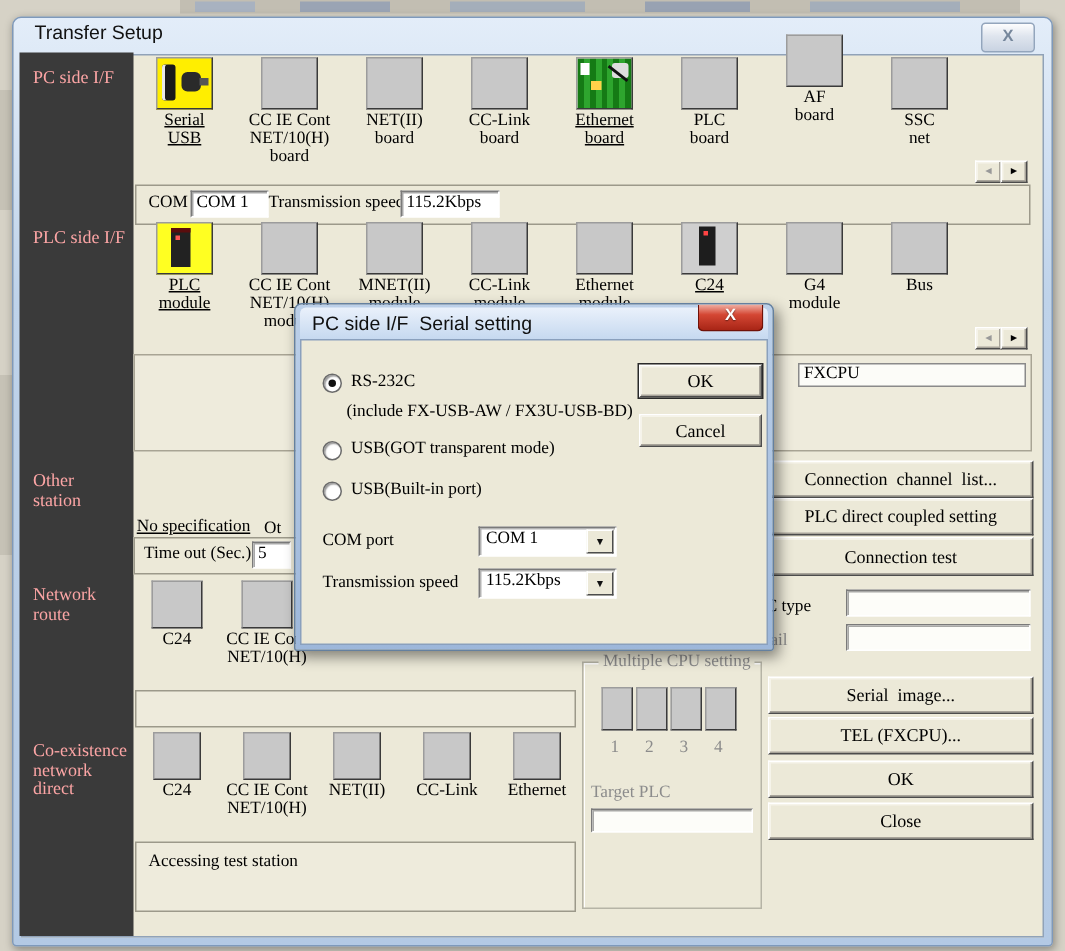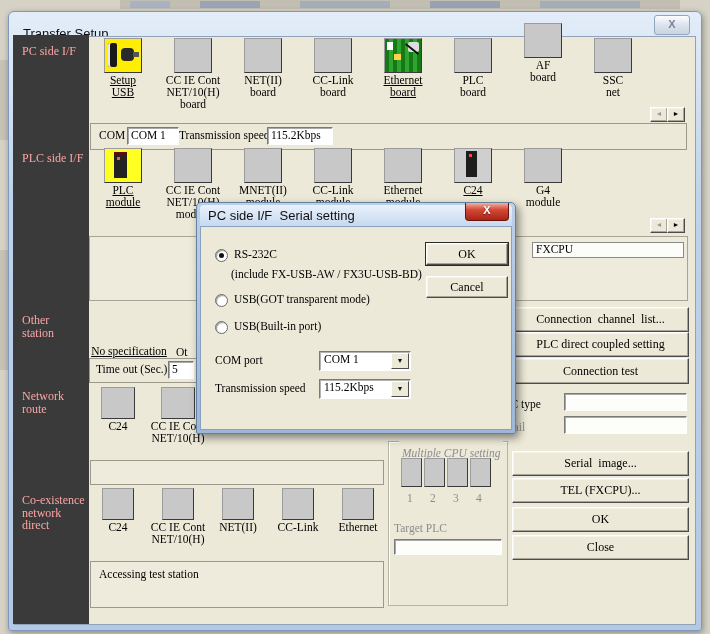--- a/index.html
+++ b/index.html
@@ -5,21 +5,21 @@
   html,body{margin:0;padding:0;}
   body{background:#b8b4a8;font-family:"Liberation Serif","DejaVu Serif",serif;}
   #screen{position:relative;width:710px;height:634px;background:#d6d2c6;overflow:hidden;
           font-size:11.5px;color:#000;}
   .frag{position:absolute;background:#b6b2a6;}
   
   .win{position:absolute;left:8px;top:11px;width:692px;height:618px;
        background:linear-gradient(#e3edf9,#bfd3ea 30%,#b3c9e4);
        border:1px solid #7e99bb;border-radius:6px 6px 3px 3px;
        box-shadow:1px 2px 6px rgba(0,0,0,.35);z-index:1;}
-  .win-title{position:absolute;left:14px;top:12px;height:18px;display:flex;align-items:center;
+  .win-title{position:absolute;left:14px;top:0;height:18px;display:flex;align-items:center;
        font-family:"Liberation Sans","DejaVu Sans",sans-serif;font-size:13px;color:#111;}
   .win-close{position:absolute;right:11px;top:3px;width:34px;height:18px;border-radius:3px;
        background:linear-gradient(#fdfdfe,#dfe5ee 45%,#c9d3e2);border:1px solid #93a5bc;
        color:#76879c;font:bold 11px "Liberation Sans",sans-serif;text-align:center;line-height:17px;}
   .win-body{position:absolute;left:5px;top:24px;right:5px;bottom:5px;background:#ece9d8;
        border:1px solid #90a2b8;}
   
   .sidebar{position:absolute;left:13px;top:35px;width:76px;height:589px;background:#3a3a3a;z-index:2;}
   .sb-label{position:absolute;left:9px;width:66px;color:#fca5a5;font-size:12px;line-height:12.5px;white-space:pre-line;}
   
@@ -56,21 +56,21 @@
   .c242{left:14px;top:5px;width:3px;height:3px;background:#f44;}
   .ic-station{background:#ff2;}
   .st1{left:8px;top:3px;width:15px;height:11px;background:#223bcc;border:1px solid #000;box-shadow:inset 2px 2px 0 #7fa8ff;}
   .st2{left:12px;top:16px;width:8px;height:2px;background:#333;}
   .st3{left:4px;top:20px;width:13px;height:8px;background:#cc1f1f;border:1px solid #000;box-shadow:inset 0 2px 0 #ff6a6a;}
   .st4{right:4px;top:11px;width:2px;height:11px;background:#333;}
   .lbl{font-size:11.5px;line-height:12px;margin-top:1px;}
   .lbl.sel{text-decoration:underline;}
   
   .group{border:1px solid #b6b4a6;box-shadow:inset 1px 1px 0 #fff;}
-  .group-legend{position:absolute;top:-7px;left:10px;background:#ece9d8;padding:12px 3px;color:#8c8c8c;font-size:11.5px;font-style:italic;}
+  .group-legend{position:absolute;top:-7px;left:10px;background:#ece9d8;padding:0 3px;color:#8c8c8c;font-size:11.5px;}
   .cpuslot{position:absolute;width:19px;height:27px;background:#c8c8c8;border:1px solid #9c9c9c;
            border-right-color:#3a3a3a;border-bottom-color:#3a3a3a;}
   
   .dlg{position:absolute;left:196px;top:202px;width:318px;height:230px;z-index:10;
        background:linear-gradient(#bcd0e9,#9db7da);border:1px solid #64809f;
        border-radius:5px 5px 2px 2px;box-shadow:3px 4px 9px rgba(0,0,0,.45);}
   .dlg-title{position:absolute;left:3px;top:2px;right:3px;height:21px;display:flex;align-items:center;
        padding-left:8px;font-family:"Liberation Sans","DejaVu Sans",sans-serif;font-size:13px;color:#101010;
        background:linear-gradient(#eaf1fb,#c6d9f0);border-radius:4px 4px 0 0;white-space:pre;}
   .dlg-close{position:absolute;right:6px;top:0;width:42px;height:17px;border-radius:0 0 4px 4px;
@@ -239,21 +239,21 @@
     </div>
   </div>
 
 <div class="iconcol" style="left: 88px; top: 38px; width: 70px;">
       <div class="ic ic-serial-usb" style="width: 36px; height: 33px;">
         <i class="su1"></i>
         <i class="su2"></i>
         <i class="su3"></i>
       </div>
       <div class="lbl sel">
-        <div>Setup</div>
+        <div>Serial</div>
         <div>USB</div>
       </div>
     </div>
     <div class="iconcol" style="left: 158px; top: 38px; width: 70px;">
       <div class="ic ic-gray" style="width: 36px; height: 33px;"></div>
       <div class="lbl">
         <div>CC IE Cont</div>
         <div>NET/10(H)</div>
         <div>board</div>
       </div>
@@ -353,20 +353,26 @@
         <div>C24</div>
       </div>
     </div>
     <div class="iconcol" style="left: 508px; top: 148px; width: 70px;">
       <div class="ic ic-gray" style="width: 36px; height: 33px;"></div>
       <div class="lbl">
         <div>G4</div>
         <div>module</div>
       </div>
     </div>
+    <div class="iconcol" style="left: 578px; top: 148px; width: 70px;">
+      <div class="ic ic-gray" style="width: 36px; height: 33px;"></div>
+      <div class="lbl">
+        <div>Bus</div>
+      </div>
+    </div>
     <div class="iconcol" style="left: 88px; top: 387px; width: 60px;">
       <div class="ic ic-gray" style="width: 32px; height: 30px;"></div>
       <div class="lbl">
         <div>C24</div>
       </div>
     </div>
     <div class="iconcol" style="left: 148px; top: 387px; width: 60px;">
       <div class="ic ic-gray" style="width: 32px; height: 30px;"></div>
       <div class="lbl">
         <div>CC IE Cont</div>

